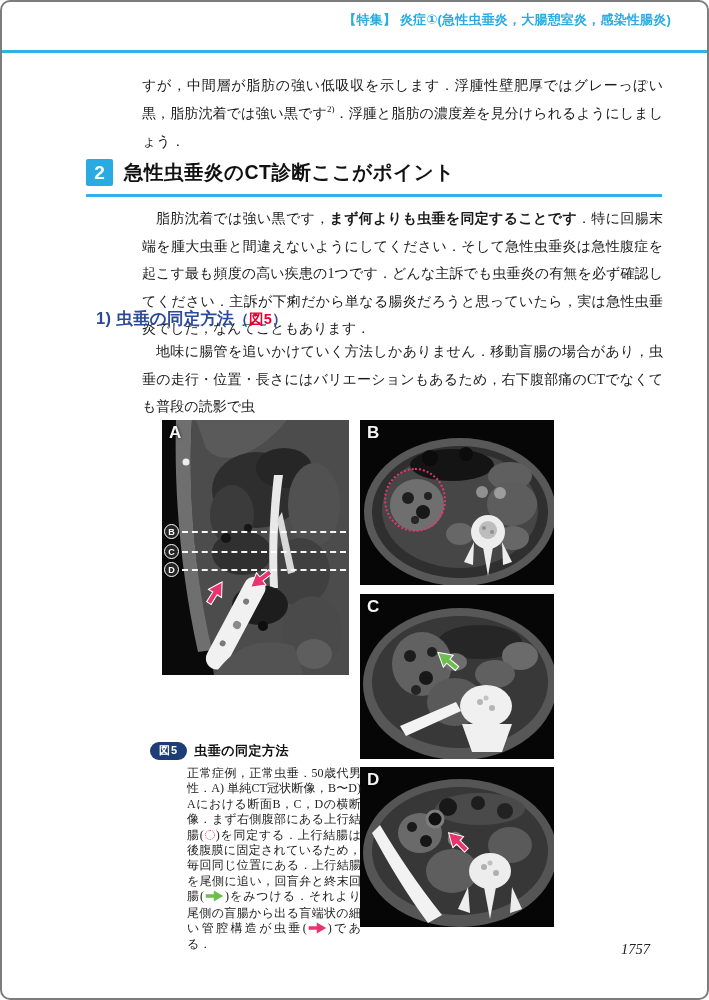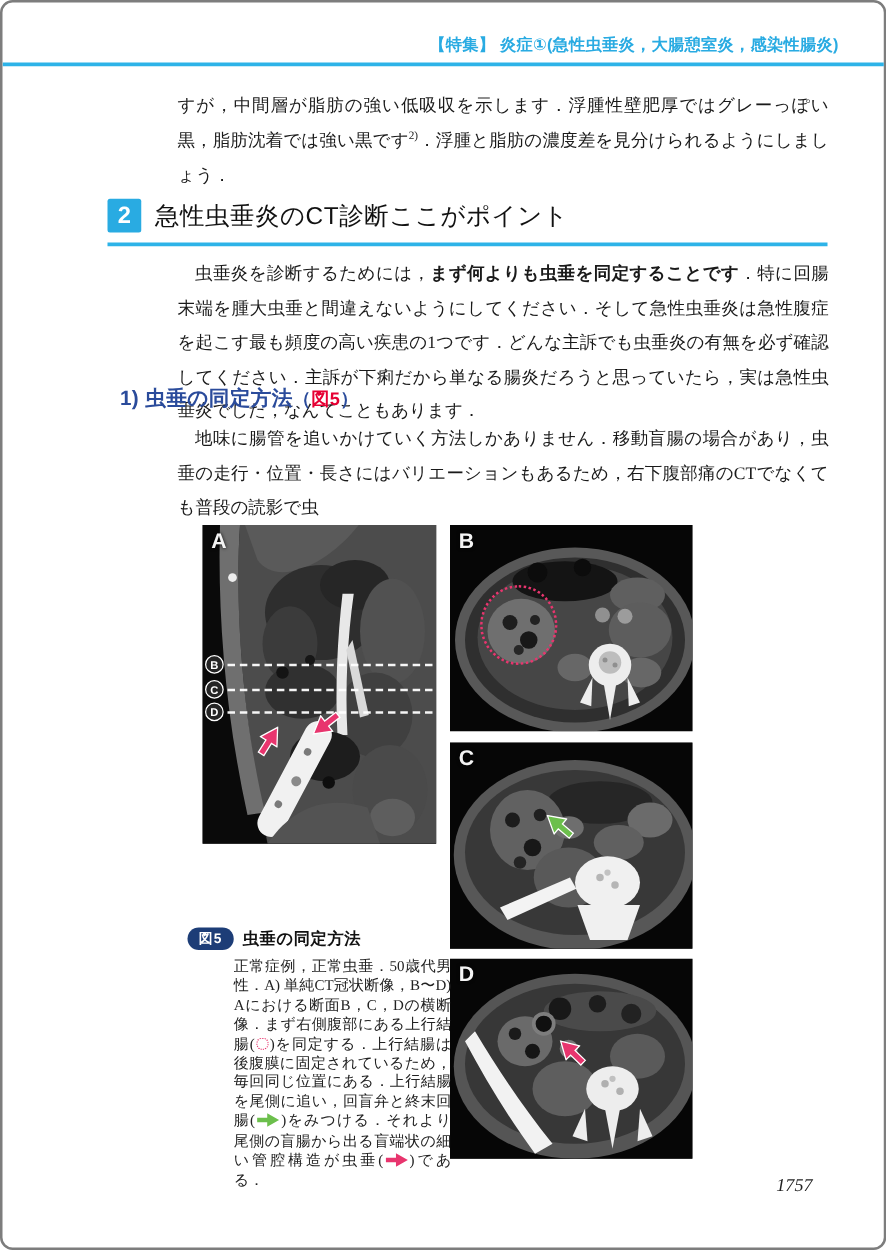--- a/index.html
+++ b/index.html
@@ -3,21 +3,21 @@
 <meta charset="utf-8">
 <style>
   html,body{margin:0;padding:0;background:#fff;}
   .page{
     position:relative;width:709px;height:1000px;box-sizing:border-box;
     background:#fff;border:2px solid #7d7d7d;border-radius:10px;overflow:hidden;
     font-family:"Liberation Serif","DejaVu Serif",serif;color:#1a1a1a;
   }
   
   .header-text{
-    position:absolute;top:25px;right:36px;
+    position:absolute;top:9px;right:36px;
     font-family:"Liberation Sans","DejaVu Sans",sans-serif;
     font-size:13px;font-weight:700;color:#29abe2;letter-spacing:.2px;
   }
   .cyan-rule{position:absolute;top:48px;left:0;width:709px;height:2.5px;background:#2db3e8;}
   
   .bodytext{font-size:14px;line-height:28px;text-align:justify;margin:0;}
   .intro{position:absolute;top:70px;left:140px;width:521px;}
   .intro sup{font-size:9px;line-height:0;}
   .para2{position:absolute;top:203px;left:140px;width:521px;text-indent:1em;line-height:27.5px;}
   .para2 .gothic{font-family:"Liberation Sans","DejaVu Sans",sans-serif;font-weight:700;}
@@ -26,21 +26,21 @@
   .section-head{
     position:absolute;top:157px;left:84px;width:576px;
     border-bottom:3px solid #2db3e8;padding-bottom:8px;
     font-family:"Liberation Sans","DejaVu Sans",sans-serif;
   }
   .num-box{
     display:inline-block;width:27px;height:27px;background:#29abe2;color:#fff;
     font-size:19px;font-weight:700;text-align:center;line-height:27px;border-radius:2px;
     vertical-align:middle;
   }
-  .sec-title{font-size:19.5px;font-weight:400;color:#111;margin-left:11px;vertical-align:middle;letter-spacing:.5px;}
+  .sec-title{font-size:19.5px;font-weight:700;color:#111;margin-left:11px;vertical-align:middle;letter-spacing:.5px;}
   
   .subsection{
     position:absolute;top:306px;left:94px;
     font-family:"Liberation Sans","DejaVu Sans",sans-serif;
     font-size:16.5px;font-weight:700;color:#2a4b9b;letter-spacing:.3px;
   }
   .subsection .figref{color:#e60033;font-size:14.5px;}
   .subsection .paren{color:#2a4b9b;font-size:14.5px;}
   
   .figure-wrap{position:absolute;top:418px;left:0;width:709px;height:516px;}
@@ -105,21 +105,21 @@
 
   <div class="header-text">【特集】 炎症①(急性虫垂炎，大腸憩室炎，感染性腸炎)</div>
   <div class="cyan-rule"></div>
 
   <p class="bodytext intro"><span>すが，中間層が脂肪の強い低吸収を示します．浮腫性壁肥厚ではグレーっぽい黒，脂肪沈着では強い黒です</span><sup>2)</sup><span>．浮腫と脂肪の濃度差を見分けられるようにしましょう．</span></p>
 
   <div class="section-head">
     <span class="num-box">2</span><span class="sec-title">急性虫垂炎のCT診断ここがポイント</span>
   </div>
 
-  <p class="bodytext para2"><span>虫垂炎を診断するためには，</span><b class="gothic">まず何よりも虫垂を同定することです</b><span>．特に回腸末端を腫大虫垂と間違えないようにしてください．そして急性虫垂炎は急性腹症を起こす最も頻度の高い疾患の1つです．どんな主訴でも虫垂炎の有無を必ず確認してください．主訴が下痢だから単なる腸炎だろうと思っていたら，実は急性虫垂炎でした，なんてこともあります．</span></p>
+  <p class="bodytext para2"><span>脂肪沈着では強い黒です，</span><b class="gothic">まず何よりも虫垂を同定することです</b><span>．特に回腸末端を腫大虫垂と間違えないようにしてください．そして急性虫垂炎は急性腹症を起こす最も頻度の高い疾患の1つです．どんな主訴でも虫垂炎の有無を必ず確認してください．主訴が下痢だから単なる腸炎だろうと思っていたら，実は急性虫垂炎でした，なんてこともあります．</span></p>
 
   <div class="subsection"><span>1) 虫垂の同定方法</span><span class="paren">（</span><span class="figref">図5</span><span class="paren">）</span></div>
 
   <p class="bodytext para3">地味に腸管を追いかけていく方法しかありません．移動盲腸の場合があり，虫垂の走行・位置・長さにはバリエーションもあるため，右下腹部痛のCTでなくても普段の読影で虫</p>
 
   <div class="figure-wrap">
 
     <div class="panel panel-a">
       <svg viewBox="0 0 187 255" width="187" height="255">
         <rect width="187" height="255" fill="#0a0a0a"></rect>

